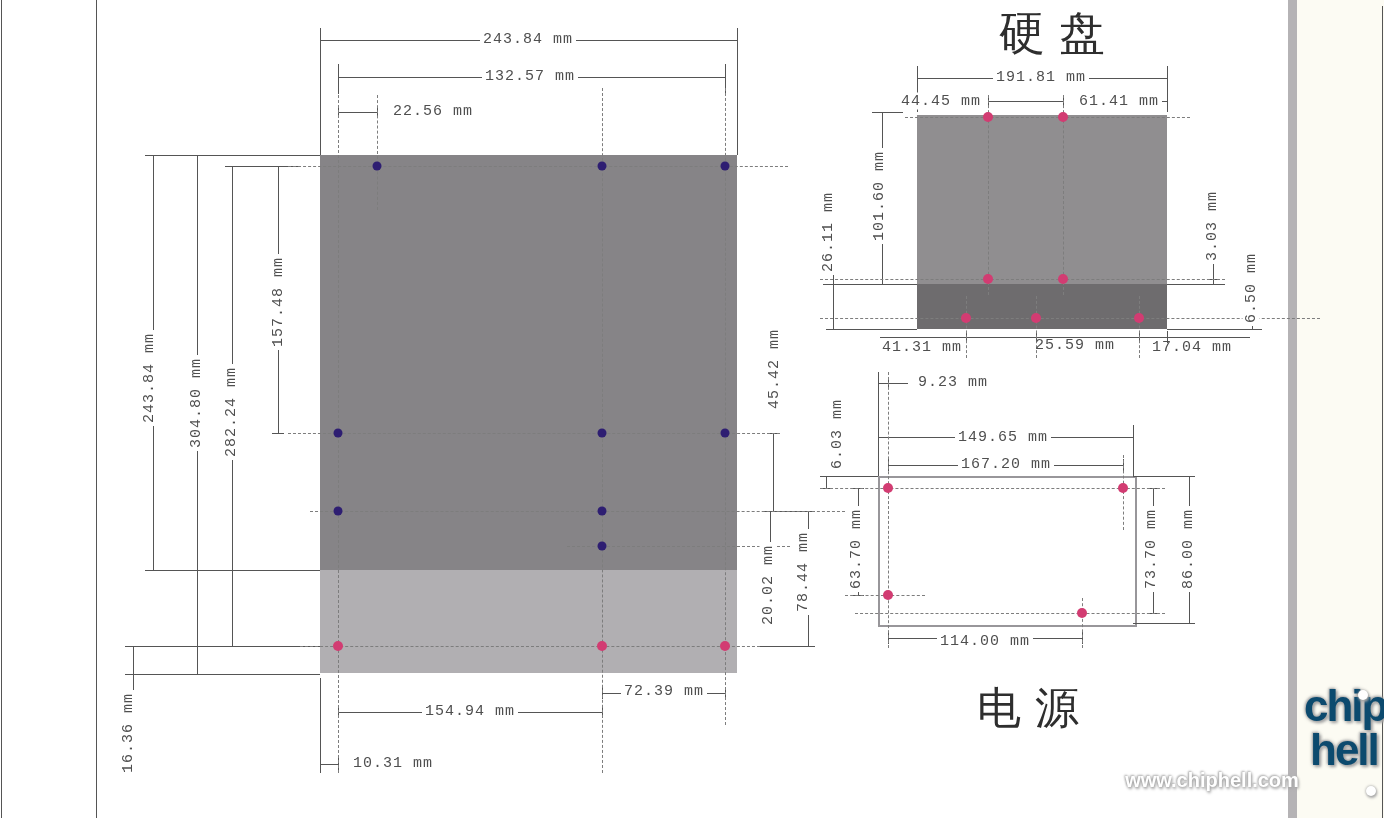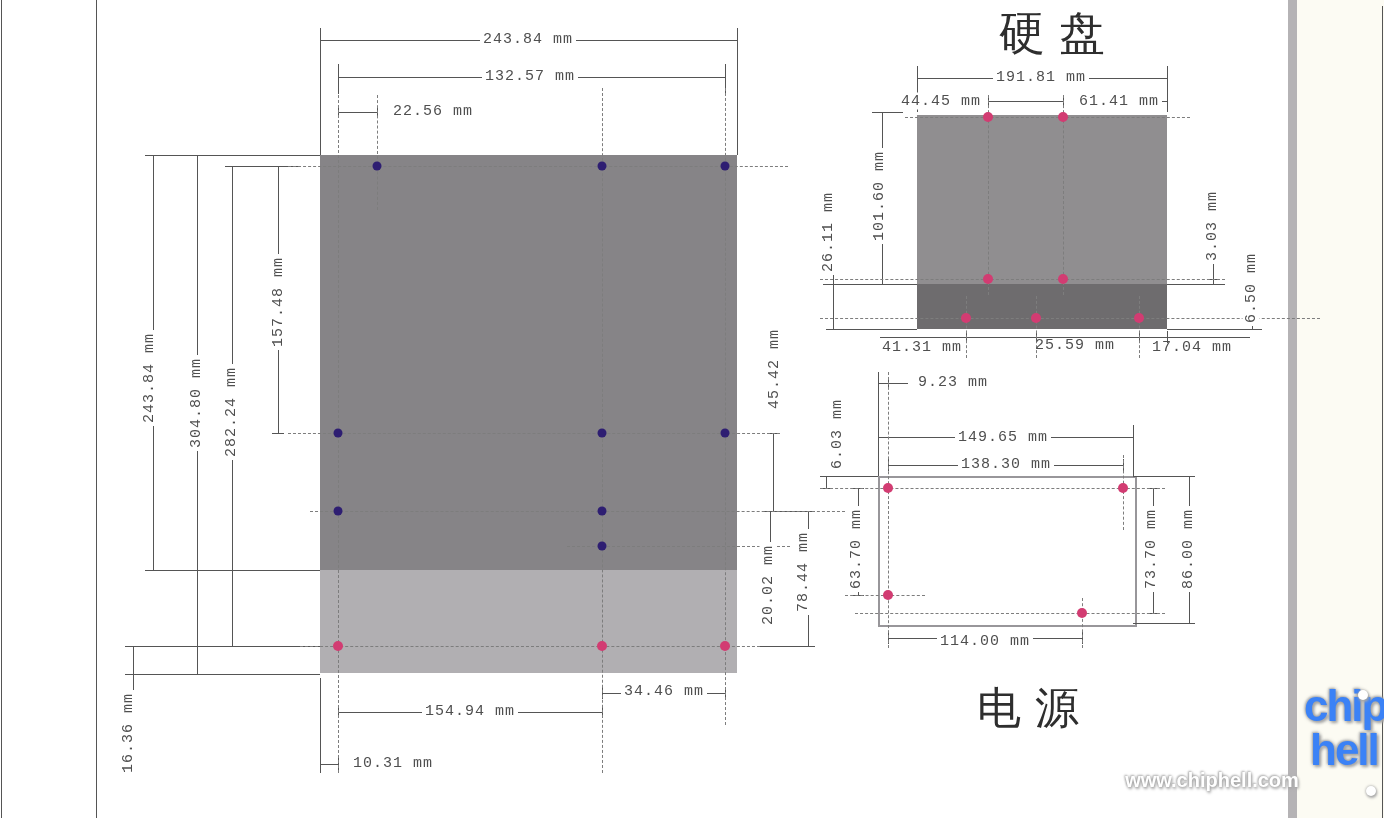--- a/index.html
+++ b/index.html
@@ -15,21 +15,21 @@
   .lbl.la{transform:translate(0,-50%);}
   .lbl.nobg{background:transparent;text-align:center;}
   .title{position:absolute;z-index:5;font-family:"Liberation Serif", serif;font-weight:400;
          color:#2e2e2e;font-size:46px;letter-spacing:14px;white-space:nowrap;
          transform:translate(-50%,-50%);}
   .wm-url{position:absolute;z-index:6;left:1212px;top:780px;transform:translate(-50%,-50%);
           font-family:"Liberation Sans", sans-serif;font-weight:bold;font-size:20px;color:#ffffff;
           letter-spacing:0px;white-space:nowrap;
           text-shadow:0 0 3px #9a9a9a, 1px 2px 3px #aaaaaa, -1px -1px 2px #c4c4c4;}
   .logo{position:absolute;z-index:6;left:1296px;top:684px;width:88px;height:130px;
-        font-family:"Liberation Sans", sans-serif;font-weight:bold;color:#3b82f6;}
+        font-family:"Liberation Sans", sans-serif;font-weight:bold;color:#0c4a6e;}
   .logo .t{position:absolute;font-size:44px;letter-spacing:-2px;line-height:40px;
         text-shadow:0 0 4px #9a9a9a, 2px 2px 3px #ababab, -1px -1px 2px #c0c0c0;}
   .logo .t1{left:8px;top:2px;}
   .logo .t2{left:14px;top:46px;}
   .logo .ring{position:absolute;width:10px;height:10px;border-radius:50%;background:#ffffff;
         box-shadow:0 0 3px #9a9a9a, 1px 2px 3px #ababab;}
 </style>
 </head>
 <body>
 
@@ -49,40 +49,40 @@
   <div class="lbl" style="left:528px;top:39px;">243.84 mm</div>
   <div class="lbl" style="left:530px;top:76px;">132.57 mm</div>
   <div class="lbl la" style="left:390px;top:111px;">22.56 mm</div>
   <div class="lbl v" style="left:149px;top:378px;">243.84 mm</div>
   <div class="lbl v" style="left:196px;top:403px;">304.80 mm</div>
   <div class="lbl v" style="left:231px;top:412px;">282.24 mm</div>
   <div class="lbl v" style="left:278px;top:302px;">157.48 mm</div>
   <div class="lbl v" style="left:774px;top:369px;">45.42 mm</div>
   <div class="lbl v" style="left:768px;top:585px;">20.02 mm</div>
   <div class="lbl v" style="left:803px;top:572px;">78.44 mm</div>
-  <div class="lbl" style="left:664px;top:691px;">34.46 mm</div>
+  <div class="lbl" style="left:664px;top:691px;">72.39 mm</div>
   <div class="lbl" style="left:470px;top:711px;">154.94 mm</div>
   <div class="lbl la" style="left:350px;top:763px;">10.31 mm</div>
   <div class="lbl v" style="left:128px;top:733px;">16.36 mm</div>
 
   <div class="lbl" style="left:1041px;top:77px;">191.81 mm</div>
   <div class="lbl" style="left:941px;top:101px;">44.45 mm</div>
   <div class="lbl" style="left:1119px;top:101px;">61.41 mm</div>
   <div class="lbl v" style="left:879px;top:196px;">101.60 mm</div>
   <div class="lbl v" style="left:828px;top:232px;">26.11 mm</div>
   <div class="lbl v" style="left:1212px;top:226px;">3.03 mm</div>
   <div class="lbl v" style="left:1251px;top:288px;">6.50 mm</div>
   <div class="lbl nobg" style="left:922px;top:347px;">41.31 mm</div>
   <div class="lbl nobg" style="left:1075px;top:345px;">25.59 mm</div>
   <div class="lbl nobg" style="left:1192px;top:347px;">17.04 mm</div>
 
   <div class="lbl la" style="left:915px;top:382px;">9.23 mm</div>
   <div class="lbl v" style="left:837px;top:434px;">6.03 mm</div>
   <div class="lbl" style="left:1003px;top:437px;">149.65 mm</div>
-  <div class="lbl" style="left:1006px;top:464px;">138.30 mm</div>
+  <div class="lbl" style="left:1006px;top:464px;">167.20 mm</div>
   <div class="lbl v" style="left:856px;top:549px;">63.70 mm</div>
   <div class="lbl v" style="left:1151px;top:549px;">73.70 mm</div>
   <div class="lbl v" style="left:1188px;top:549px;">86.00 mm</div>
   <div class="lbl" style="left:985px;top:641px;">114.00 mm</div>
 
   <div class="wm-url">www.chiphell.com</div>
   <div class="logo">
     <div class="t t1">chip</div>
     <div class="t t2">hell</div>
     <div class="ring" style="left:62px;top:6px;"></div>

